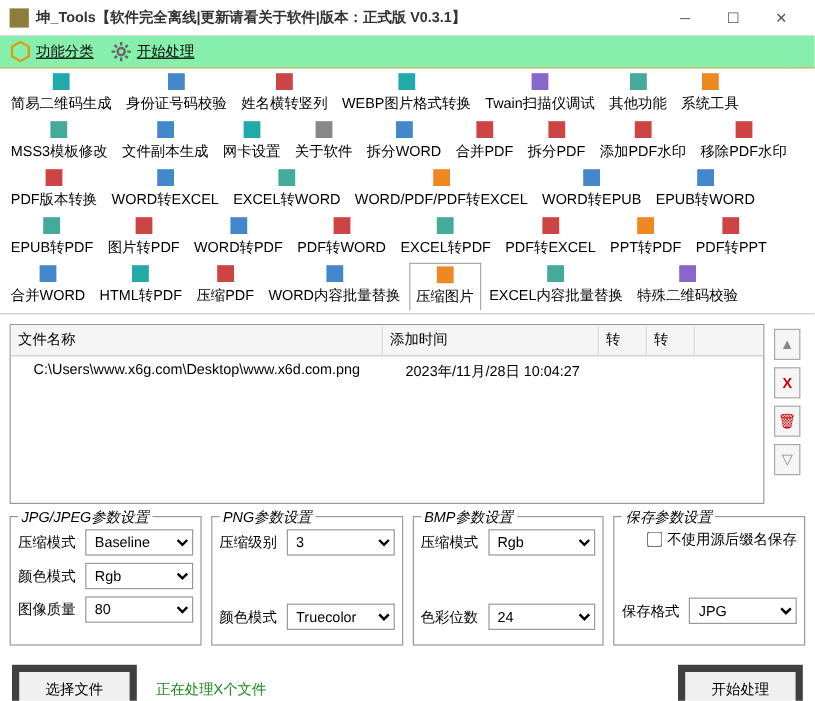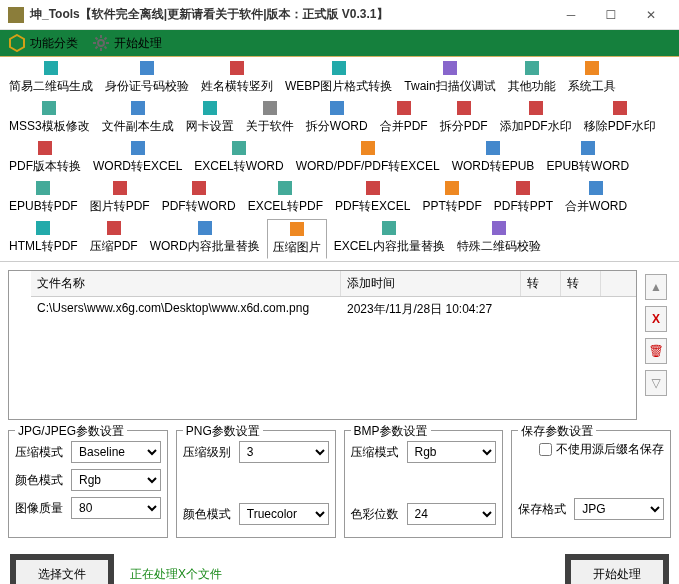--- a/index.html
+++ b/index.html
@@ -2,41 +2,41 @@
 <html><head>
 <meta charset="utf-8">
 <style>
 * { box-sizing: border-box; margin: 0; padding: 0; font-family: "Microsoft YaHei", SimSun, sans-serif; font-size: 12px; }
 body { background: #fff; width: 679px; height: 584px; overflow: hidden; }
 .titlebar { height: 30px; display: flex; align-items: center; padding: 0 8px; border-bottom: 1px solid #e0e0e0; }
 .titlebar .icon { width: 16px; height: 16px; background: #8b7d3a; margin-right: 6px; }
 .titlebar .title { flex: 1; font-size: 12px; color: #333; font-weight: bold; }
 .winbtns { display: flex; gap: 0; }
 .winbtn { width: 40px; height: 28px; display: flex; align-items: center; justify-content: center; color: #555; cursor: pointer; }
-.toolbar { background: #15803d; padding: 4px 8px; display: flex; gap: 14px; align-items: center; border-bottom: 1px solid #d0b060; }
+.toolbar { background: #86efac; padding: 4px 8px; display: flex; gap: 14px; align-items: center; border-bottom: 1px solid #d0b060; text-decoration: underline; }
 .toolbar-item { display: flex; align-items: center; gap: 4px; cursor: pointer; }
 .tb-icon { width: 18px; height: 18px; display: flex; align-items: center; justify-content: center; }
 .tabbar { padding: 2px 4px; display: flex; flex-wrap: wrap; gap: 2px; border-bottom: 1px solid #ccc; }
 .tab { display: inline-flex; align-items: center; gap: 3px; padding: 2px 5px; cursor: pointer; white-space: nowrap; font-size: 12px; flex-direction: column; }
 .tab.active { background: #fff; border: 1px solid #aaa; border-bottom: 1px solid #fff; }
 .tab-icon { width: 14px; height: 14px; display: inline-block; }
 .ic-green{background:#4a9;} .ic-blue{background:#48c;} .ic-red{background:#c44;} .ic-orange{background:#e82;} .ic-purple{background:#86c;} .ic-teal{background:#2aa;} .ic-gray{background:#888;}
 .content { padding: 8px; }
-.filepanel { border: 1px solid #999; height: 150px; display: flex; padding-left: 22px; }
+.filepanel { border: 1px solid #999; height: 150px; display: flex; }
 .filelist { flex: 1; }
 .filehdr { display: flex; border-bottom: 1px solid #ccc; background: #f5f5f5; }
 .filehdr > div { padding: 4px 6px; border-right: 1px solid #ddd; }
-.filerow { display: flex; padding: 3px 0; }
+.filerow { display: flex; padding: 3px 0; margin-left: 13px; }
 .filerow > div { padding: 1px 6px; }
 .col-name{width:310px;} .col-time{width:180px;} .col-c1{width:40px;} .col-c2{width:40px;}
 .sidebtns { width: 30px; display: flex; flex-direction: column; gap: 6px; padding: 4px; }
 .sbtn { width: 22px; height: 26px; border: 1px solid #aaa; background: #f5f5f5; display: flex; align-items: center; justify-content: center; cursor: pointer; }
 .params { display: flex; gap: 8px; margin-top: 10px; }
 .pgroup { border: 1px solid #999; padding: 4px 6px 6px; flex: 1; position: relative; }
-.pgroup .legend { position: absolute; top: -8px; left: 6px; background: #fff; padding: 0 3px; font-size: 12px; }
+.pgroup .legend { position: absolute; top: -8px; left: 6px; background: #fff; padding: 0 3px; font-size: 12px; font-style: italic; }
 .prow { display: flex; align-items: center; gap: 4px; margin: 6px 0; justify-content: flex-end; }
 .prow label { width: 52px; font-size: 12px; }
 .prow select, .prow .sel { flex: 1; height: 22px; border: 1px solid #999; font-size: 12px; padding: 1px 3px; background: #fff; }
 .chk { display: flex; align-items: center; gap: 4px; }
 .actions { display: flex; align-items: center; gap: 16px; margin-top: 16px; padding: 0 2px; }
 .btn { padding: 6px 22px; border: 6px solid #404040; background: #f0f0f0; cursor: pointer; font-size: 12px; }
 .status-txt { color: #1a8a1a; font-size: 12px; flex: 1; }
 </style>
 </head>
 <body>
@@ -162,20 +162,24 @@
     </div>
     <div class="tab">
       <span class="tab-icon ic-green"></span>
       <span>EPUB转PDF</span>
     </div>
     <div class="tab">
       <span class="tab-icon ic-red"></span>
       <span>图片转PDF</span>
     </div>
     <div class="tab">
+      <span class="tab-icon ic-blue"></span>
+      <span>WORD转PDF</span>
+    </div>
+    <div class="tab">
       <span class="tab-icon ic-red"></span>
       <span>PDF转WORD</span>
     </div>
     <div class="tab">
       <span class="tab-icon ic-green"></span>
       <span>EXCEL转PDF</span>
     </div>
     <div class="tab">
       <span class="tab-icon ic-red"></span>
       <span>PDF转EXCEL</span>

